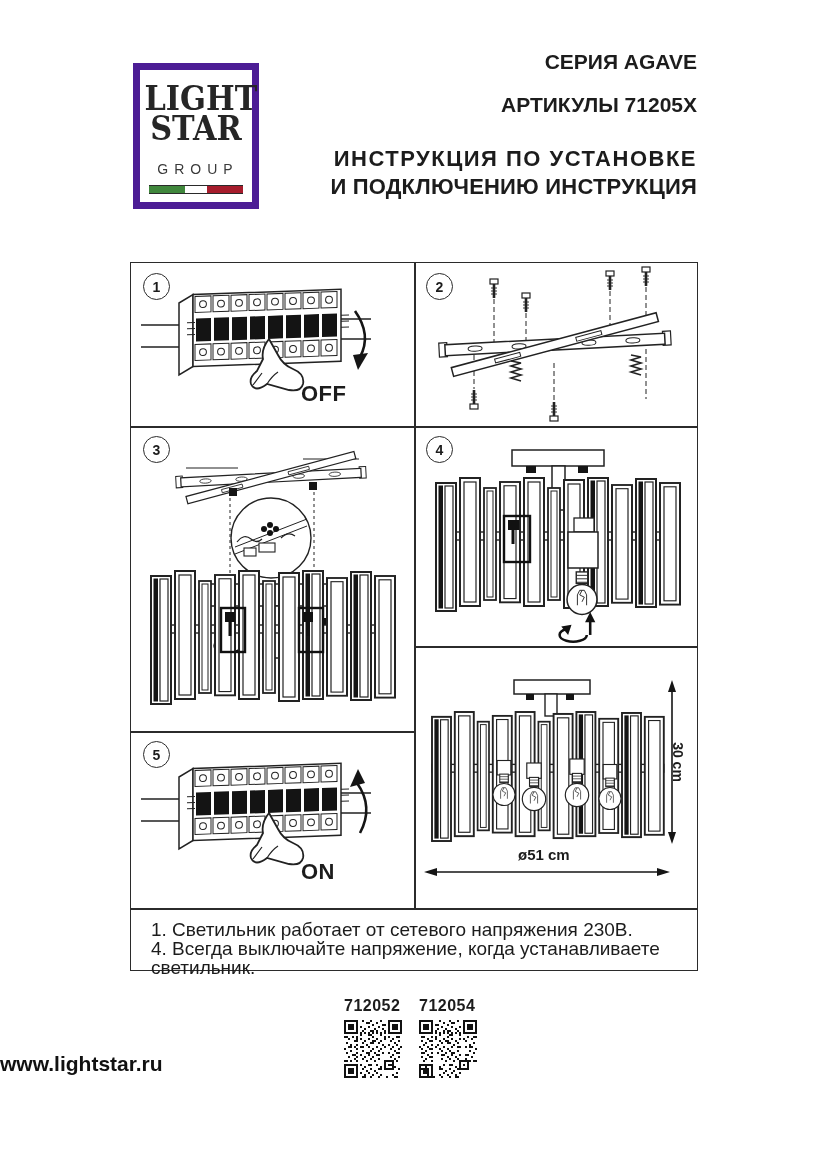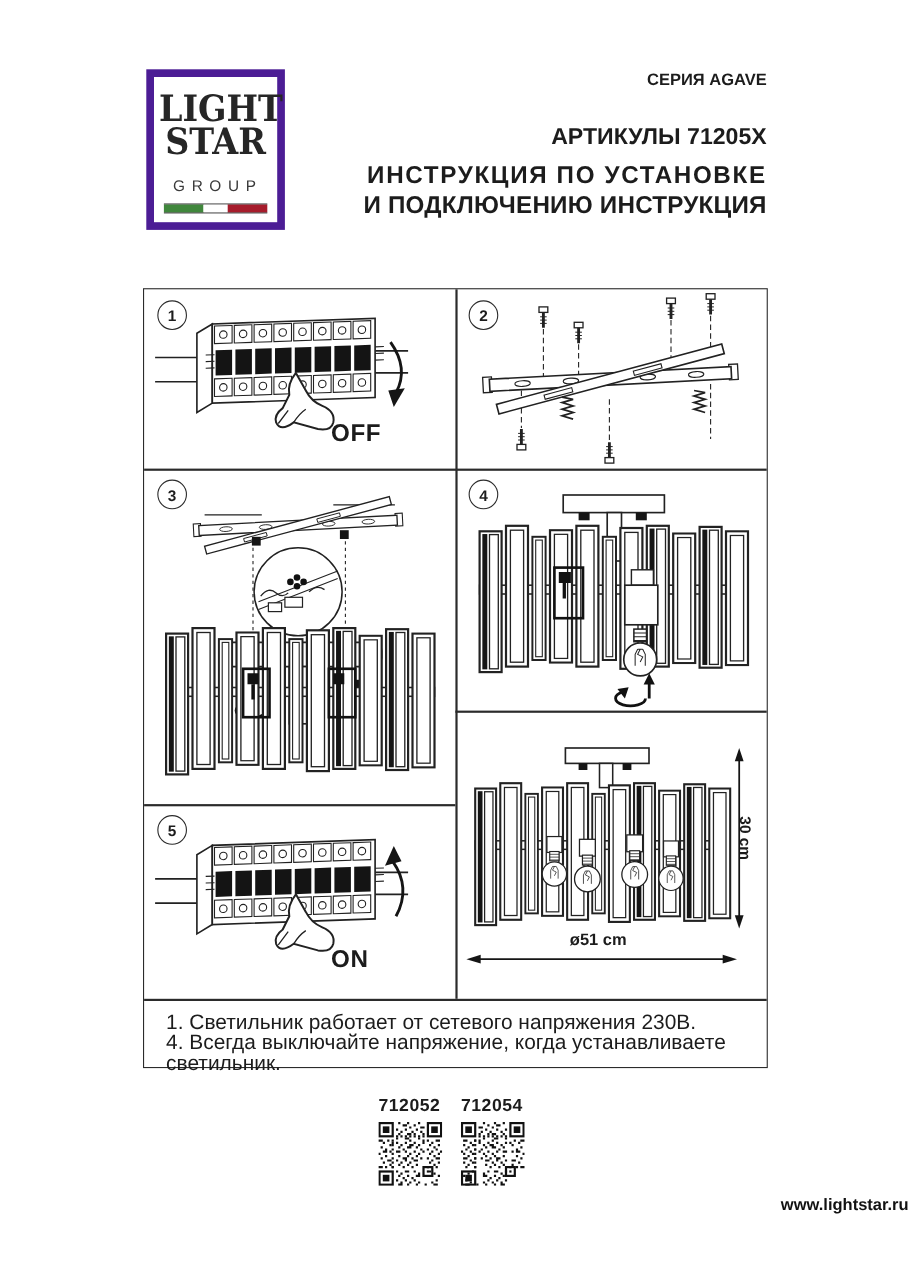--- a/index.html
+++ b/index.html
@@ -9,41 +9,41 @@
   
   .logo-box{position:absolute;left:133px;top:63px;width:112px;height:132px;
             border:7px solid #4c1d95;background:#fff;text-align:center;}
   .logo-word{font-family:"DejaVu Serif","Liberation Serif",serif;font-weight:bold;
              font-size:33px;line-height:30px;letter-spacing:0px;color:#262626;transform:scaleX(.92);}
   .logo-top{margin-top:14px;}
   .logo-group{font-size:14px;letter-spacing:6px;color:#3a3a3a;margin-top:17px;margin-left:4px;}
   .flag{display:flex;height:7px;margin:8px 9px 0 9px;border-top:1px solid #2a2a2a;border-bottom:1px solid #2a2a2a;}
   .flag>div{height:100%;}
   .hdr{position:absolute;right:129px;text-align:right;font-weight:bold;white-space:nowrap;}
-  .hdr-series{top:64px;font-size:15px;margin-left:16px;}
-  .hdr-articles{top:93px;font-size:21px;margin-top:20px;}
+  .hdr-series{top:50px;font-size:21px;margin-left:16px;}
+  .hdr-articles{top:93px;font-size:21px;}
   .hdr-instr1{top:146px;font-size:22px;letter-spacing:1.5px;}
   .hdr-instr2{top:174px;font-size:22px;letter-spacing:.2px;}
   
   .grid{position:absolute;left:130px;top:262px;width:566px;height:707px;border:1.6px solid #2b2b2b;}
   .dv{position:absolute;background:#2b2b2b;}
   .panel{position:absolute;}
   .stepnum{position:absolute;left:12px;top:10px;width:25px;height:25px;border:1.6px solid #2b2b2b;
            border-radius:50%;font-size:14px;font-weight:bold;display:flex;align-items:center;
            justify-content:center;background:#fff;}
   .steplabel{position:absolute;font-size:22px;font-weight:bold;letter-spacing:.5px;}
   .dim-v{position:absolute;font-size:14px;font-weight:bold;transform:rotate(90deg);transform-origin:center;white-space:nowrap;}
   .dim-h{position:absolute;font-size:15px;font-weight:bold;white-space:nowrap;}
   .notes{position:absolute;left:0;top:645px;width:566px;height:62px;font-size:19px;line-height:19px;
          padding:12px 0 0 20px;box-sizing:border-box;}
   
   .art-label{position:absolute;width:58px;font-size:16px;font-weight:bold;letter-spacing:.5px;}
   .qr{position:absolute;width:58px;height:58px;}
-  .website{position:absolute;left:0;top:1087px;width:826px;text-align:right;
-           font-size:15px;font-weight:bold;color:#111;}
+  .website{position:absolute;left:0;top:1052px;width:826px;text-align:left;
+           font-size:21px;font-weight:bold;color:#111;}
 </style>
 </head>
 <body>
 
 <div class="page">
 
   <svg style="position:absolute;width:0;height:0" aria-hidden="true">
     <defs>
       <g id="slat-a">
           <rect x="0" y="0" width="20" height="128" fill="#fff" stroke="#222" stroke-width="2"></rect>

